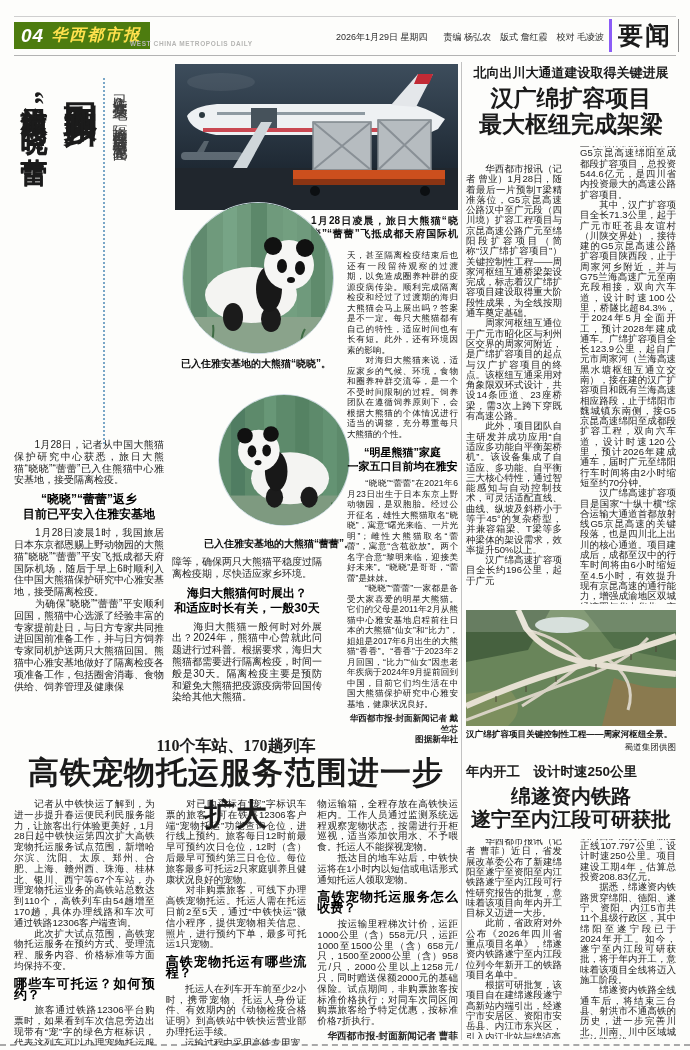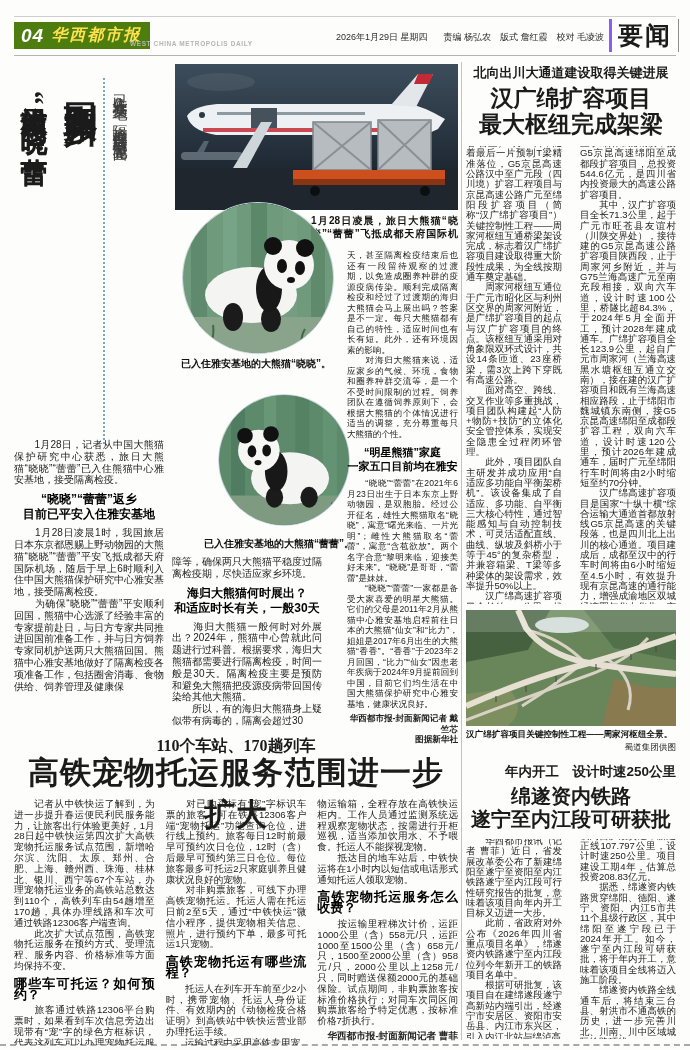--- a/index.html
+++ b/index.html
@@ -46,21 +46,21 @@
   
   .right-col{ left:466px; top:62px; width:210px;}
   .hw-kicker{ text-align:center; font-weight:bold; font-size:13px; margin-top:2px;}
   .hw-title{ text-align:center; font-weight:bold; font-size:23px; line-height:26px; margin:4px 0 8px;}
   .cols2{ display:flex; gap:18px;align-items:center; }
   .cols2 > div{ flex:1; }
   .hw-cols{ height:458px; overflow:hidden;}
   .hw-photo{ width:210px; height:116px; margin-top:6px;}
   .hw-cap{ font-size:8.6px; font-weight:bold; margin-top:3px; color:#111;}
   .hw-credit{ font-size:8.6px; text-align:right; margin-top:1px; color:#222;}
-  .rail-kicker{ text-align:right; font-weight:bold; font-size:13.5px; margin-top:9px;}
+  .rail-kicker{ text-align:left; font-weight:bold; font-size:13.5px; margin-top:9px;}
   .rail-title{ text-align:center; font-weight:bold; font-size:20px; line-height:23px; margin:4px 0 8px;}
   .rail-cols{ max-height:200px; overflow:hidden;}
   .v-divider{ left:461px; top:62px; width:0; height:978px; border-left:1px solid #c2c2c2;}
   .rule-bottom{ left:0; right:0; top:1044px; border-top:2px dashed #a9a9a9; height:0;}
   svg{ display:block; width:100%; height:100%;}
 </style>
 </head>
 <body>
 
 <div class="page">
@@ -181,21 +181,20 @@
       <p>　　为确保“晓晓”“蕾蕾”平安顺利回国，熊猫中心选派了经验丰富的专家提前赴日，与日方专家共同推进回国前准备工作，并与日方饲养专家同机护送两只大熊猫回国。熊猫中心雅安基地做好了隔离检疫各项准备工作，包括圈舍消毒、食物供给、饲养管理及健康保</p>
     </div>
 
     <div class="abs bt" style="left:172px;top:556px;width:150px;">
       <p>障等，确保两只大熊猫平稳度过隔离检疫期，尽快适应家乡环境。</p>
       <div class="sub">
         <div>海归大熊猫何时展出？</div>
         <div>和适应时长有关，一般30天</div>
       </div>
       <p>　　海归大熊猫一般何时对外展出？2024年，熊猫中心曾就此问题进行过科普。根据要求，海归大熊猫都需要进行隔离检疫，时间一般是30天。隔离检疫主要是预防和避免大熊猫把疫源疫病带回国传染给其他大熊猫。</p>
-      <p>　　所以，有的海归大熊猫身上疑似带有病毒的，隔离会超过30</p>
     </div>
 
     <div class="abs bt3" style="left:347px;top:250px;width:111px;">
       <p>天，甚至隔离检疫结束后也还有一段留待观察的过渡期，以免造成圈养种群的疫源疫病传染。顺利完成隔离检疫和经过了过渡期的海归大熊猫会马上展出吗？答案是不一定。每只大熊猫都有自己的特性，适应时间也有长有短。此外，还有环境因素的影响。</p>
       <p>　　对海归大熊猫来说，适应家乡的气候、环境，食物和圈养种群交流等，是一个不受时间限制的过程。饲养团队在遵循饲养原则下，会根据大熊猫的个体情况进行适当的调整，充分尊重每只大熊猫的个性。</p>
       <div class="sub" style="font-size:11px;line-height:14px;">
         <div>“明星熊猫”家庭</div>
         <div>一家五口目前均在雅安</div>
       </div>
       <p>　　“晓晓”“蕾蕾”在2021年6月23日出生于日本东京上野动物园，是双胞胎。经过公开征名，雄性大熊猫取名“晓晓”，寓意“曙光来临、一片光明”；雌性大熊猫取名“蕾蕾”，寓意“含苞欲放”。两个名字合意“黎明来临，迎接美好未来”。“晓晓”是哥哥，“蕾蕾”是妹妹。</p>
@@ -239,21 +238,20 @@
     <section>
       <div class="hw-kicker">北向出川大通道建设取得关键进展</div>
       <div class="hw-title serif">
         <div>汉广绵扩容项目</div>
         <div>最大枢纽完成架梁</div>
       </div>
       <div class="cols2 hw-cols">
         <div class="rt">
           <p>　　华西都市报讯（记者 曾业）1月28日，随着最后一片预制T梁精准落位，G5京昆高速公路汉中至广元段（四川境）扩容工程项目与京昆高速公路广元至绵阳段扩容项目（简称“汉广绵扩容项目”）关键控制性工程——周家河枢纽互通桥梁架设完成，标志着汉广绵扩容项目建设取得重大阶段性成果，为全线按期通车奠定基础。</p>
           <p>　　周家河枢纽互通位于广元市昭化区与利州区交界的周家河附近，是广绵扩容项目的起点与汉广扩容项目的终点。该枢纽互通采用对角象限双环式设计，共设14条匝道、23座桥梁，需3次上跨下穿既有高速公路。</p>
-          <p>　　面对高空、跨线、交叉作业等多重挑战，项目团队构建起“人防+物防+技防”的立体化安全管控体系，实现安全隐患全过程闭环管理。</p>
           <p>　　此外，项目团队自主研发并成功应用“自适应多功能自平衡架桥机”。该设备集成了自适应、多功能、自平衡三大核心特性，通过智能感知与自动控制技术，可灵活适配直线、曲线、纵坡及斜桥小于等于45°的复杂桥型，并兼容箱梁、T梁等多种梁体的架设需求，效率提升50%以上。</p>
           <p>　　汉广绵高速扩容项目全长约196公里，起于广元</p>
         </div>
         <div class="rt">
           <p>市旺苍县川陕交界处，止于绵阳市魏城镇，接G5京昆高速绵阳至成都段扩容项目，总投资544.6亿元，是四川省内投资最大的高速公路扩容项目。</p>
           <p>　　其中，汉广扩容项目全长71.3公里，起于广元市旺苍县友谊村（川陕交界处），接待建的G5京昆高速公路扩容项目陕西段，止于周家河乡附近，并与G75兰海高速广元至南充段相接，双向六车道，设计时速100公里，桥隧比超84.3%，于2024年5月全面开工，预计2028年建成通车。广绵扩容项目全长123.9公里，起自广元市周家河（兰海高速黑水塘枢纽互通立交南），接在建的汉广扩容项目和既有兰海高速相应路段，止于绵阳市魏城镇东南侧，接G5京昆高速绵阳至成都段扩容工程，双向六车道，设计时速120公里，预计2026年建成通车，届时广元至绵阳行车时间将由2小时缩短至约70分钟。</p>
           <p>　　汉广绵高速扩容项目是国家“十纵十横”综合运输大通道首都放射线G5京昆高速的关键段落，也是四川北上出川的核心通道。项目建成后，成都至汉中的行车时间将由6小时缩短至4.5小时，有效提升现有京昆高速的通行能力，增强成渝地区双城经济圈与华中华北、京津冀的交通联系。</p>
         </div>
       </div>
 

